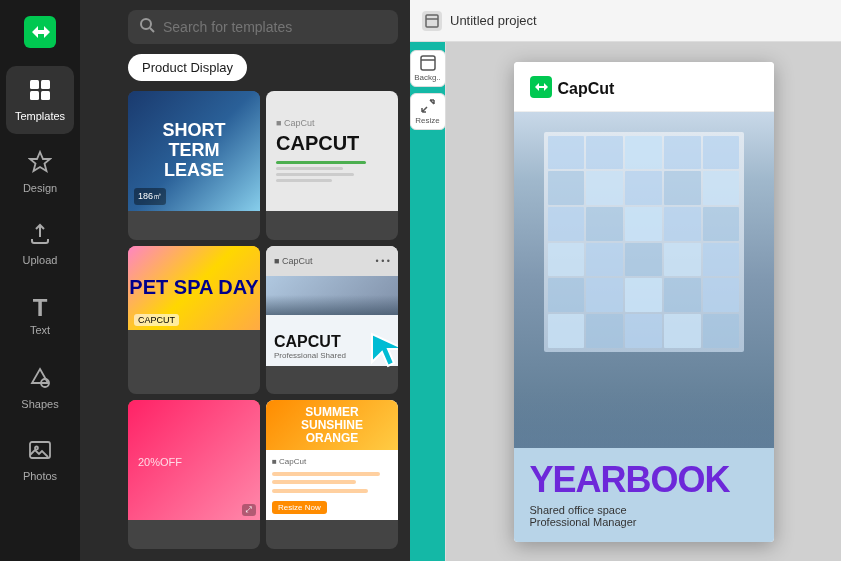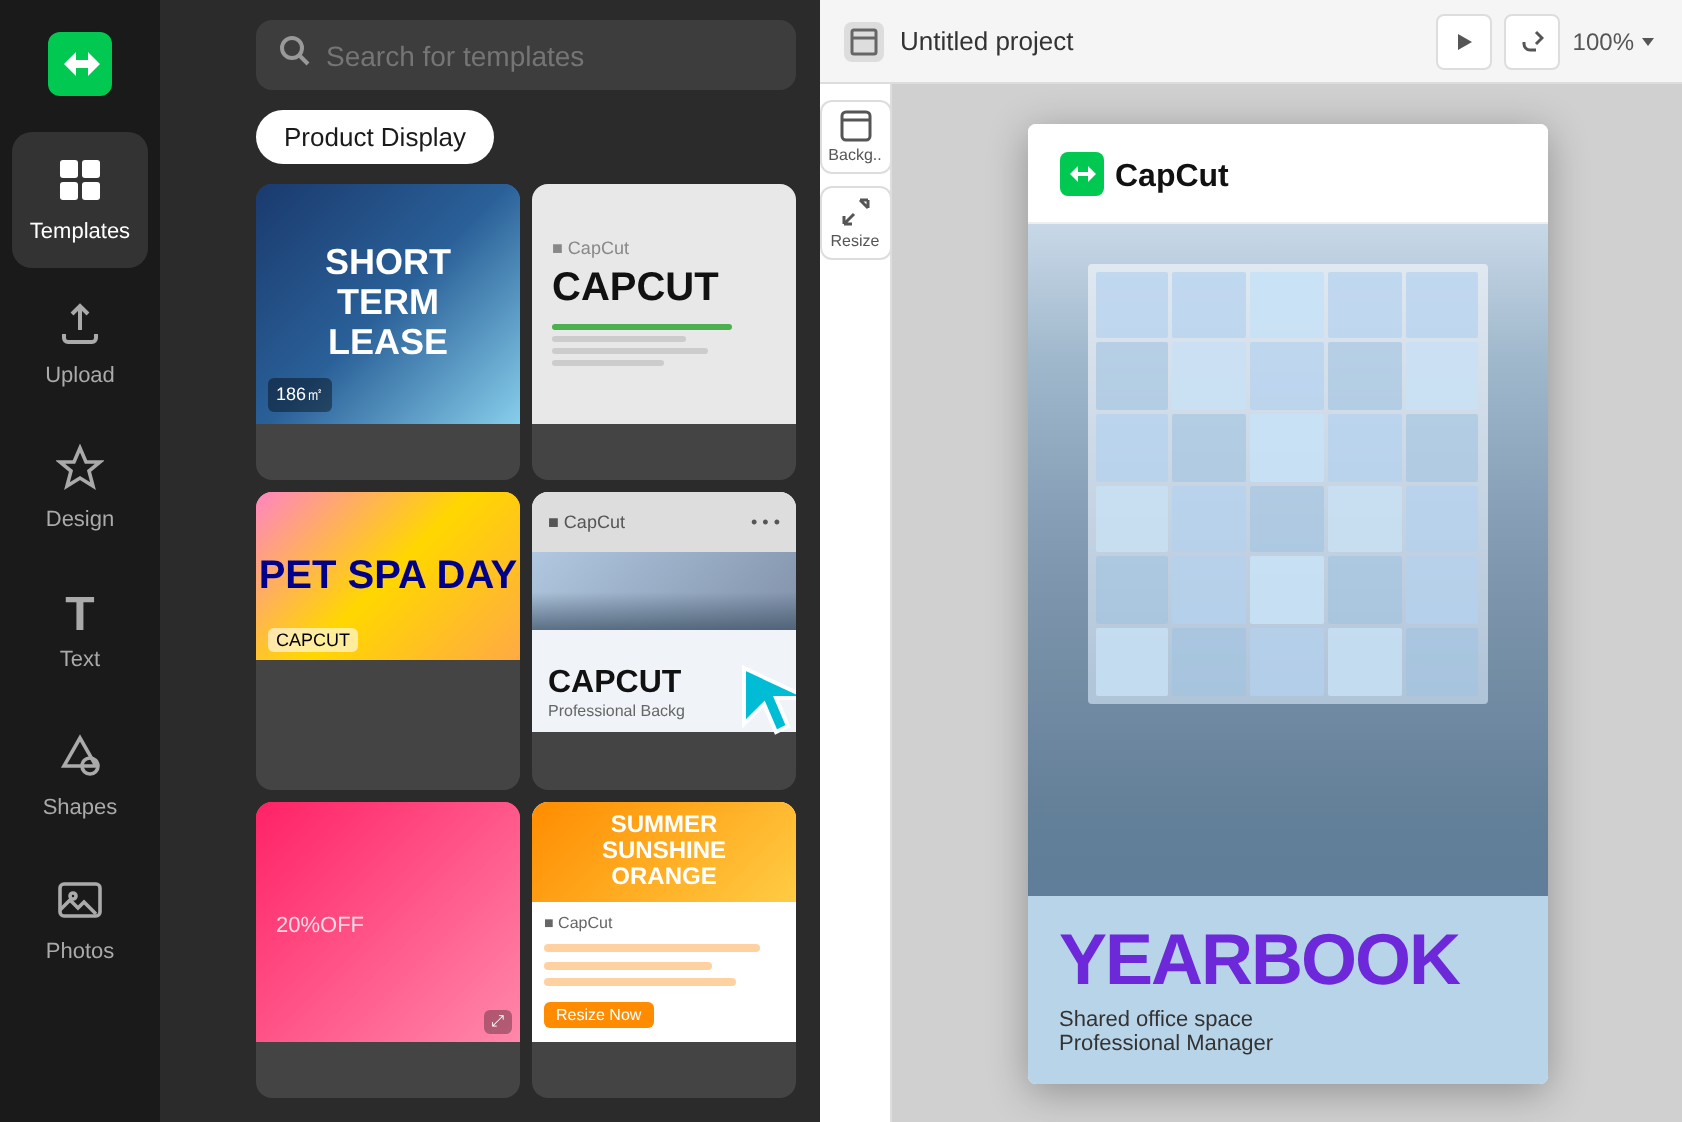--- a/index.html
+++ b/index.html
@@ -358,21 +358,21 @@
     .canvas-area {
       flex: 1;
       display: flex;
       align-items: stretch;
       position: relative;
       overflow: hidden;
     }
 
     .canvas-side-panel {
       width: 36px;
-      background: #ffffff;
+      background: #14b8a6;
       border-right: 1px solid #ddd;
       display: flex;
       flex-direction: column;
       align-items: center;
       padding: 8px 0;
       gap: 6px;
       text-align: right;
     }
 
     .canvas-content {
@@ -458,35 +458,35 @@
         <rect x="13" y="2" width="9" height="9" rx="1.5"></rect>
         <rect x="2" y="13" width="9" height="9" rx="1.5"></rect>
         <rect x="13" y="13" width="9" height="9" rx="1.5"></rect>
       </svg>
     </span>
     <span class="sidebar-label">Templates</span>
   </div>
 
   <div class="sidebar-item">
     <span class="sidebar-icon">
+      <svg width="24" height="24" viewBox="0 0 24 24" fill="none" stroke="currentColor" stroke-width="1.8">
+        <path d="M12 2L15 9H22L16.5 13.5L18.5 21L12 17L5.5 21L7.5 13.5L2 9H9Z"></path>
+      </svg>
+    </span>
+    <span class="sidebar-label">Design</span>
+  </div>
+
+  <div class="sidebar-item">
+    <span class="sidebar-icon">
       <svg width="24" height="24" viewBox="0 0 24 24" fill="none" stroke="currentColor" stroke-width="2">
         <path d="M12 15V3M8 7L12 3L16 7"></path>
         <path d="M4 17v2a2 2 0 002 2h12a2 2 0 002-2v-2"></path>
       </svg>
     </span>
     <span class="sidebar-label">Upload</span>
-  </div>
-
-  <div class="sidebar-item">
-    <span class="sidebar-icon">
-      <svg width="24" height="24" viewBox="0 0 24 24" fill="none" stroke="currentColor" stroke-width="1.8">
-        <path d="M12 2L15 9H22L16.5 13.5L18.5 21L12 17L5.5 21L7.5 13.5L2 9H9Z"></path>
-      </svg>
-    </span>
-    <span class="sidebar-label">Design</span>
   </div>
 
   <div class="sidebar-item">
     <span class="sidebar-icon" style="font-size:24px; font-weight:700; color:#aaa;">T</span>
     <span class="sidebar-label">Text</span>
   </div>
 
   <div class="sidebar-item">
     <span class="sidebar-icon">
       <svg width="24" height="24" viewBox="0 0 24 24" fill="none" stroke="currentColor" stroke-width="1.8">
@@ -562,21 +562,21 @@
         <div class="tc4-header">
           <span>■ CapCut</span>
           <span style="flex:1;"></span>
           <span>• • •</span>
         </div>
         <div style="flex:1;background:linear-gradient(135deg,#b0c8e0,#8090a8);position:relative;">
           <div style="position:absolute;bottom:0;left:0;right:0;height:50%;background:linear-gradient(0deg,rgba(60,80,100,0.7),transparent);"></div>
         </div>
         <div class="tc4-body" style="background:#f0f4f8;">
           <div class="tc4-title">CAPCUT</div>
-          <div class="tc4-subtitle">Professional Backg</div>
+          <div class="tc4-subtitle">Professional Shared</div>
         </div>
       </div>
 
       <div style="position:absolute;bottom:18px;right:-12px;z-index:20;">
         <svg width="42" height="42" viewBox="0 0 42 42">
           <polygon points="4,4 4,32 14,22 20,36 26,33 20,19 36,19" fill="#00bcd4" stroke="white" stroke-width="2"></polygon>
         </svg>
       </div>
     </div>
 
@@ -611,38 +611,20 @@
 <div class="canvas-panel">
 
   <div class="canvas-topbar">
     <div class="canvas-topbar-icon">
       <svg width="14" height="14" viewBox="0 0 14 14" fill="none" stroke="#666" stroke-width="1.5">
         <rect x="1" y="1" width="12" height="12" rx="1"></rect>
         <path d="M1 5h12"></path>
       </svg>
     </div>
     <span class="canvas-title">Untitled project</span>
-    <div class="canvas-toolbar">
-      <div class="canvas-tool-btn">
-        <svg width="12" height="12" viewBox="0 0 12 12" fill="#555">
-          <polygon points="3,2 10,6 3,10"></polygon>
-        </svg>
-      </div>
-      <div class="canvas-tool-btn">
-        <svg width="12" height="12" viewBox="0 0 12 12" fill="none" stroke="#555" stroke-width="1.5">
-          <path d="M8 1l3 3-3 3M2 6v1a3 3 0 003 3h3"></path>
-        </svg>
-      </div>
-      <div class="zoom-display">
-        <span>100%</span>
-        <svg width="10" height="10" viewBox="0 0 10 10" fill="#555">
-          <polygon points="2,3 8,3 5,7"></polygon>
-        </svg>
-      </div>
-    </div>
   </div>
 
   <div class="canvas-area">
 
     <div class="canvas-side-panel">
       <div class="side-tool" style="flex-direction:column;font-size:9px;height:auto;padding:4px;gap:2px;">
         <svg width="16" height="16" viewBox="0 0 16 16" fill="none" stroke="#555" stroke-width="1.5">
           <rect x="1" y="1" width="14" height="14" rx="2"></rect>
           <path d="M1 5h14"></path>
         </svg>

